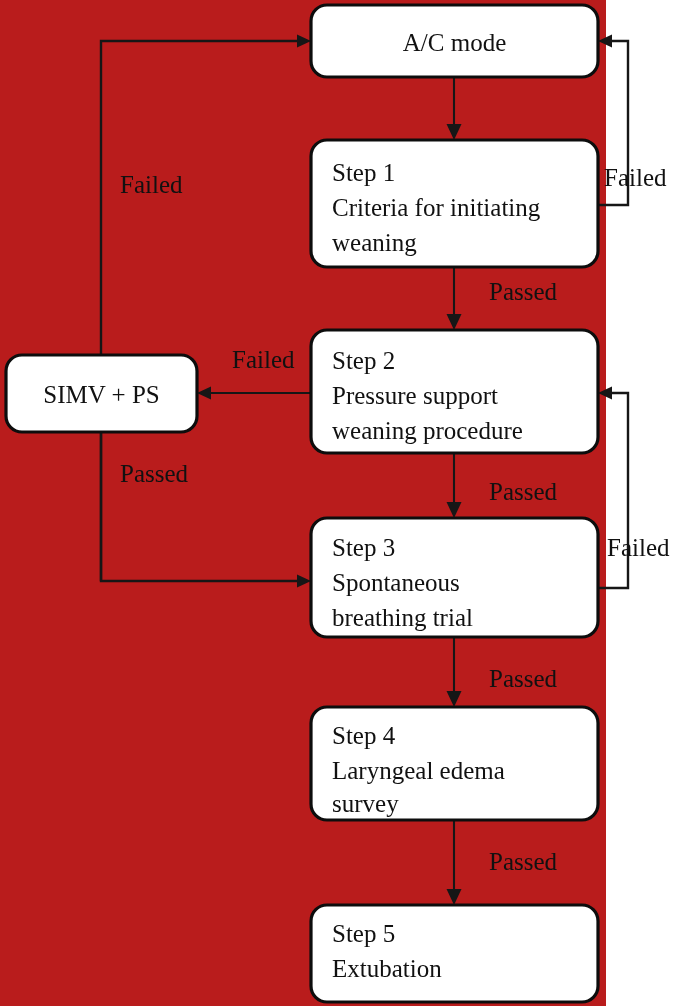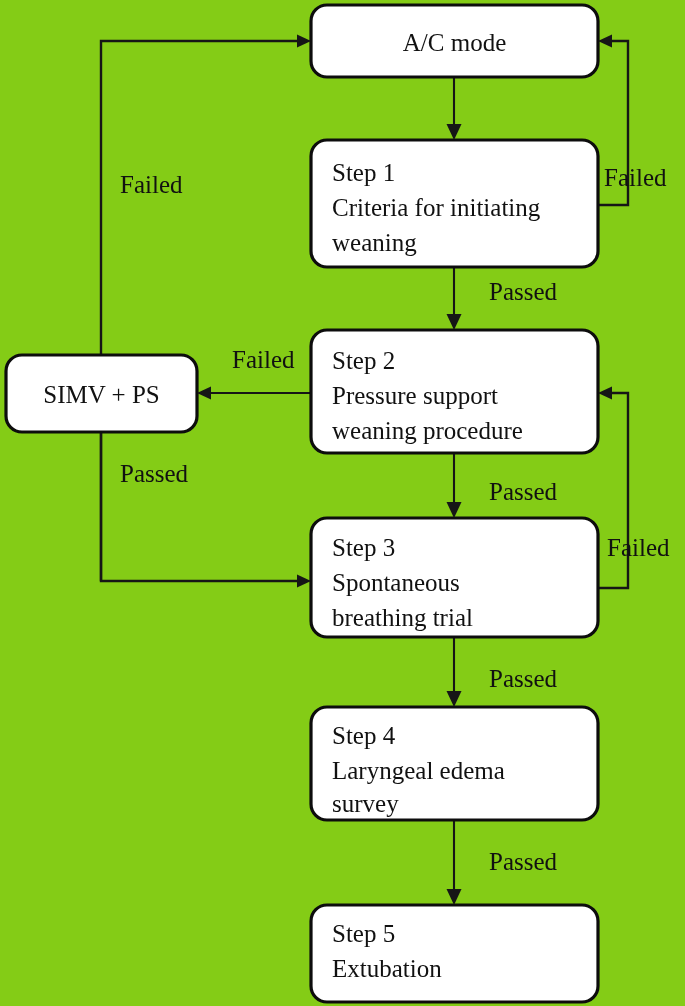--- a/index.html
+++ b/index.html
@@ -8,23 +8,23 @@
     background: #ffffff;
   }
   body {
     width: 685px;
     height: 1006px;
     font-family: "Liberation Serif", "DejaVu Serif", serif;
     overflow: hidden;
   }
   #flowchart-root {
     position: relative;
-    width: 685px;
+    width: 606px;
     height: 1006px;
-    background: #84cc16;
+    background: #b91c1c;
   }
   svg.flow {
     display: block;
     width: 685px;
     height: 1006px;
   }
   .node-box {
     fill: #ffffff;
     stroke: #0d0d0d;
     stroke-width: 3.2;

